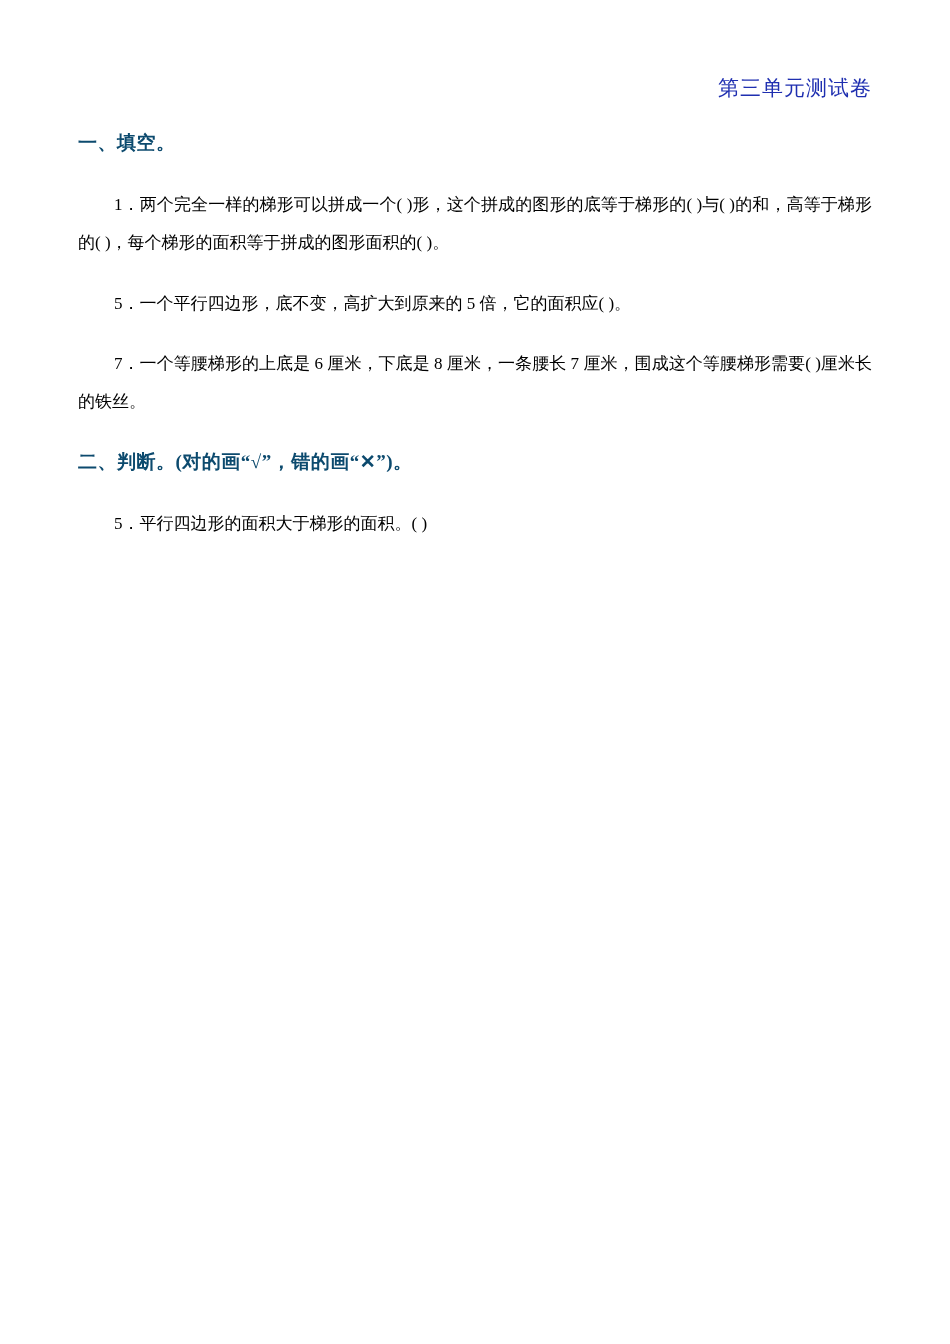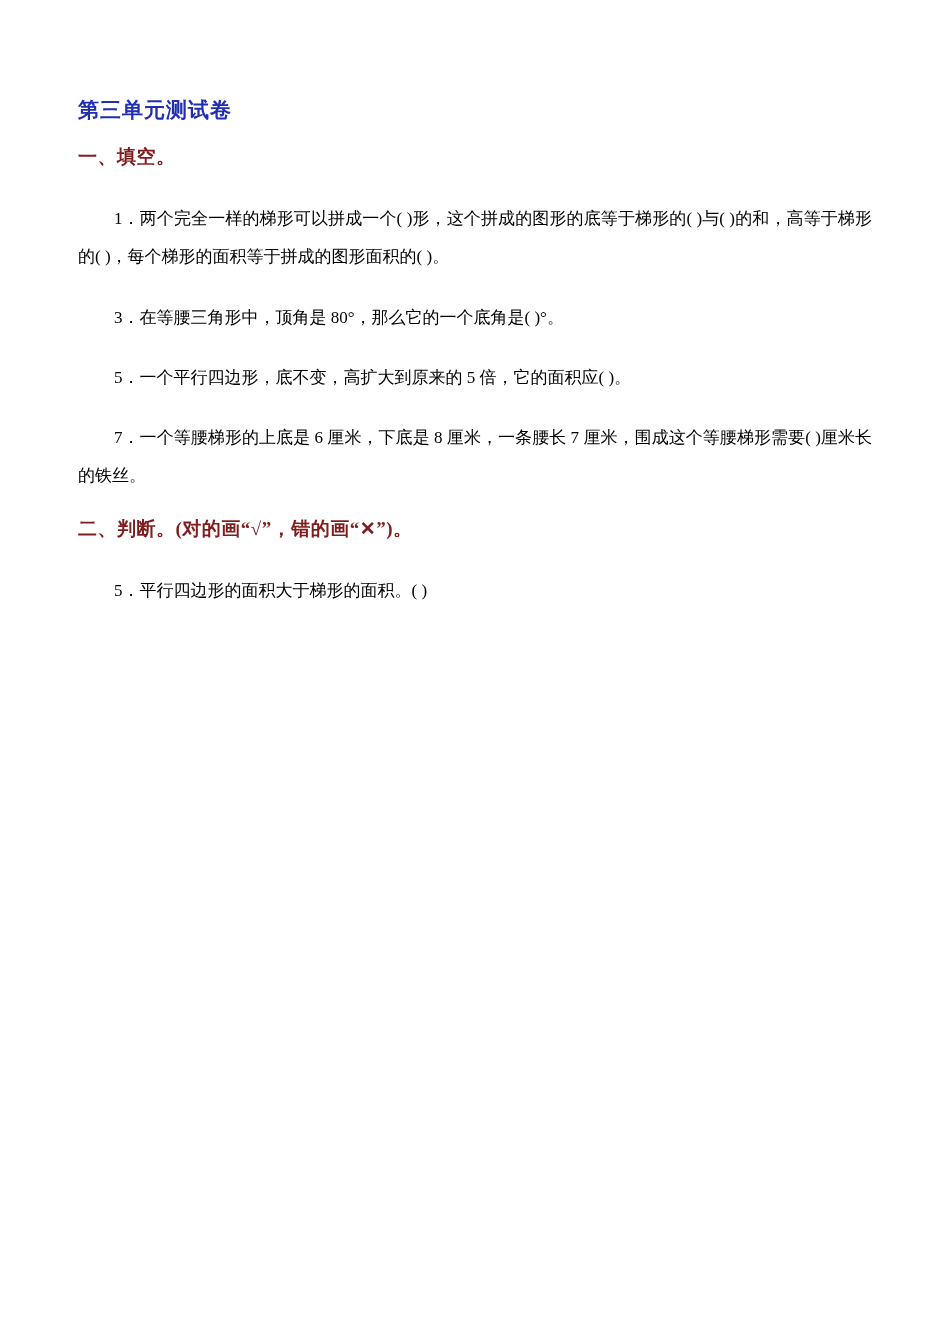--- a/index.html
+++ b/index.html
@@ -16,34 +16,34 @@
     overflow: hidden;
   }
   .page {
     position: relative;
     width: 950px;
     height: 1344px;
     box-sizing: border-box;
     padding: 0 78px;
   }
   .doc-title {
-    text-align: left;
+    text-align: right;
     color: #1f2fb0;
-    font-weight: bold;
+    font-weight: normal;
     font-size: 21px;
     letter-spacing: 1px;
-    margin-top: 96px;
+    margin-top: 74px;
     margin-bottom: 0;
   }
   .section-heading {
-    color: #7f1d1d;
+    color: #0c4a6e;
     font-weight: bold;
     font-size: 19px;
     letter-spacing: 0.5px;
-    margin-top: 20px;
+    margin-top: 28px;
     margin-bottom: 0;
   }
   .q {
     font-size: 17px;
     line-height: 2.25;
     text-align: justify;
     text-justify: inter-ideograph;
     margin-top: 22px;
     text-indent: 36px;
   }
@@ -54,21 +54,20 @@
 </head>
 <body>
 
 <div class="page">
 
   <div class="doc-title">第三单元测试卷</div>
 
   <div class="section-heading">一、填空。</div>
 
   <div class="q q-first">1．两个完全一样的梯形可以拼成一个(          )形，这个拼成的图形的底等于梯形的(          )与(          )的和，高等于梯形的(          )，每个梯形的面积等于拼成的图形面积的(          )。</div>
-  <div class="q">3．在等腰三角形中，顶角是 80°，那么它的一个底角是(          )°。</div>
   <div class="q">5．一个平行四边形，底不变，高扩大到原来的 5 倍，它的面积应(          )。</div>
   <div class="q">7．一个等腰梯形的上底是 6 厘米，下底是 8 厘米，一条腰长 7 厘米，围成这个等腰梯形需要(          )厘米长的铁丝。</div>
 
   <div class="section-heading">二、判断。(对的画“√”，错的画“✕”)。</div>
 
   <div class="q q-first">5．平行四边形的面积大于梯形的面积。(          )</div>
 
 </div>
 
 </body></html>

